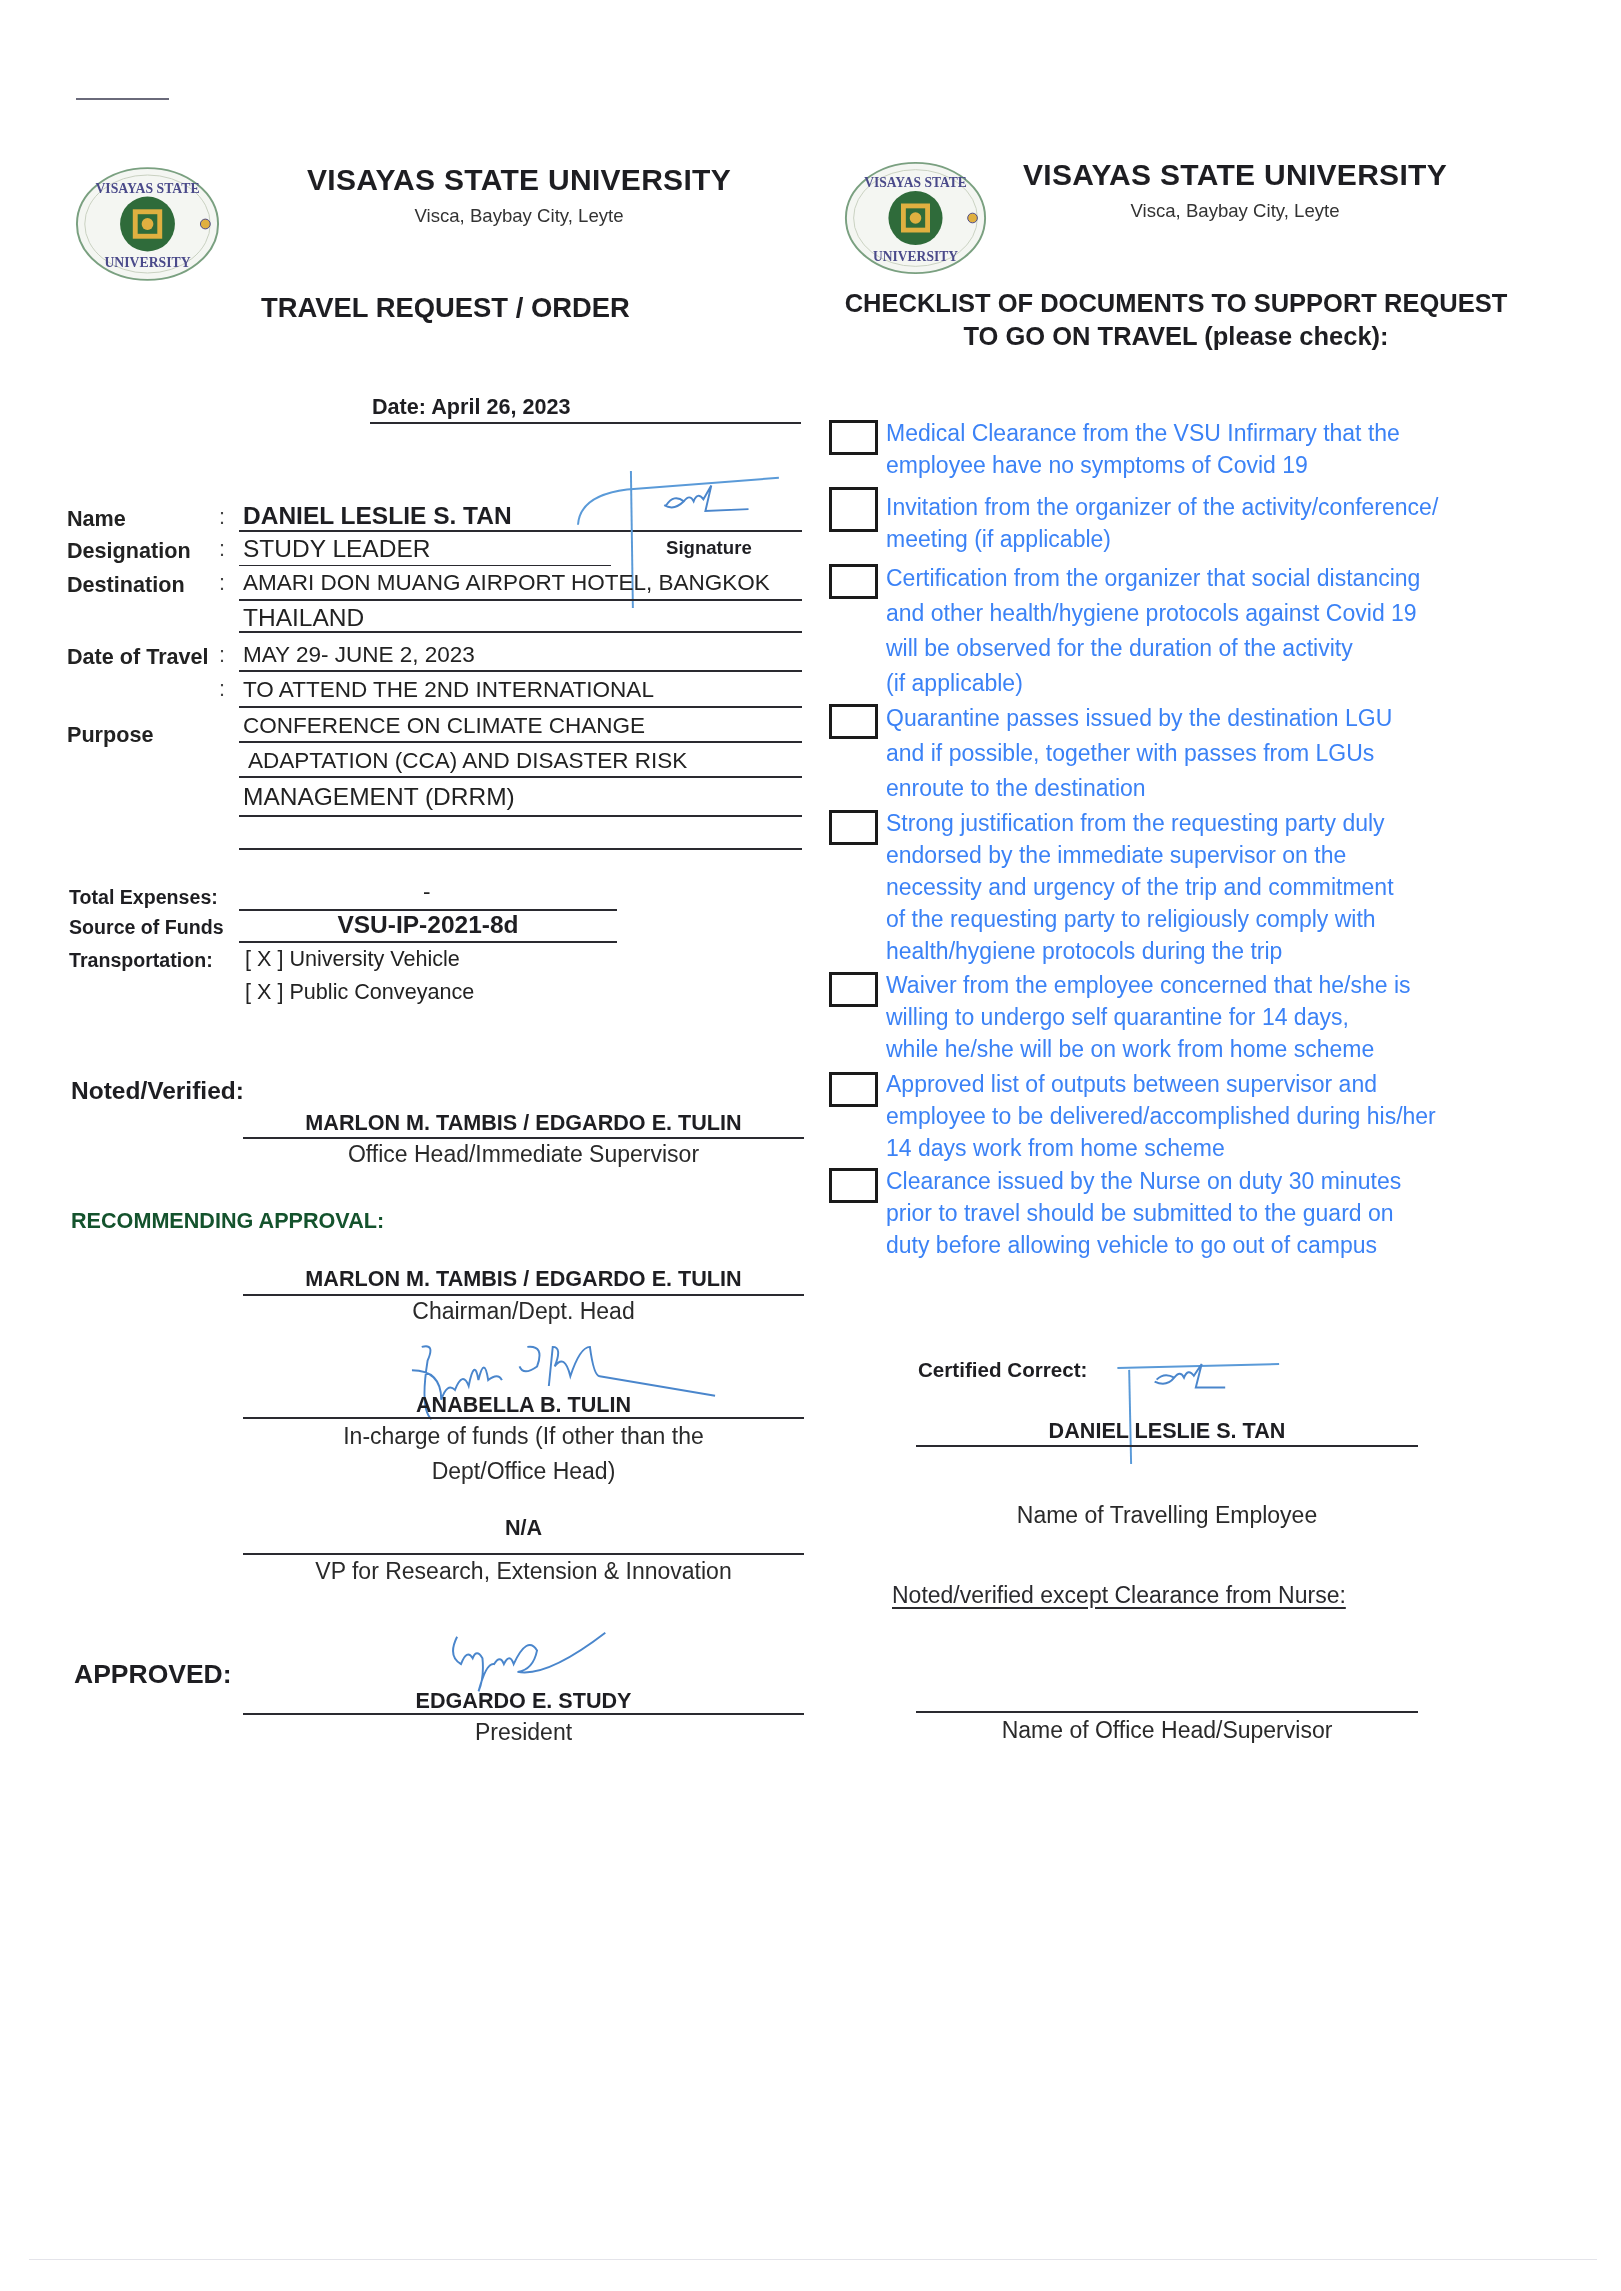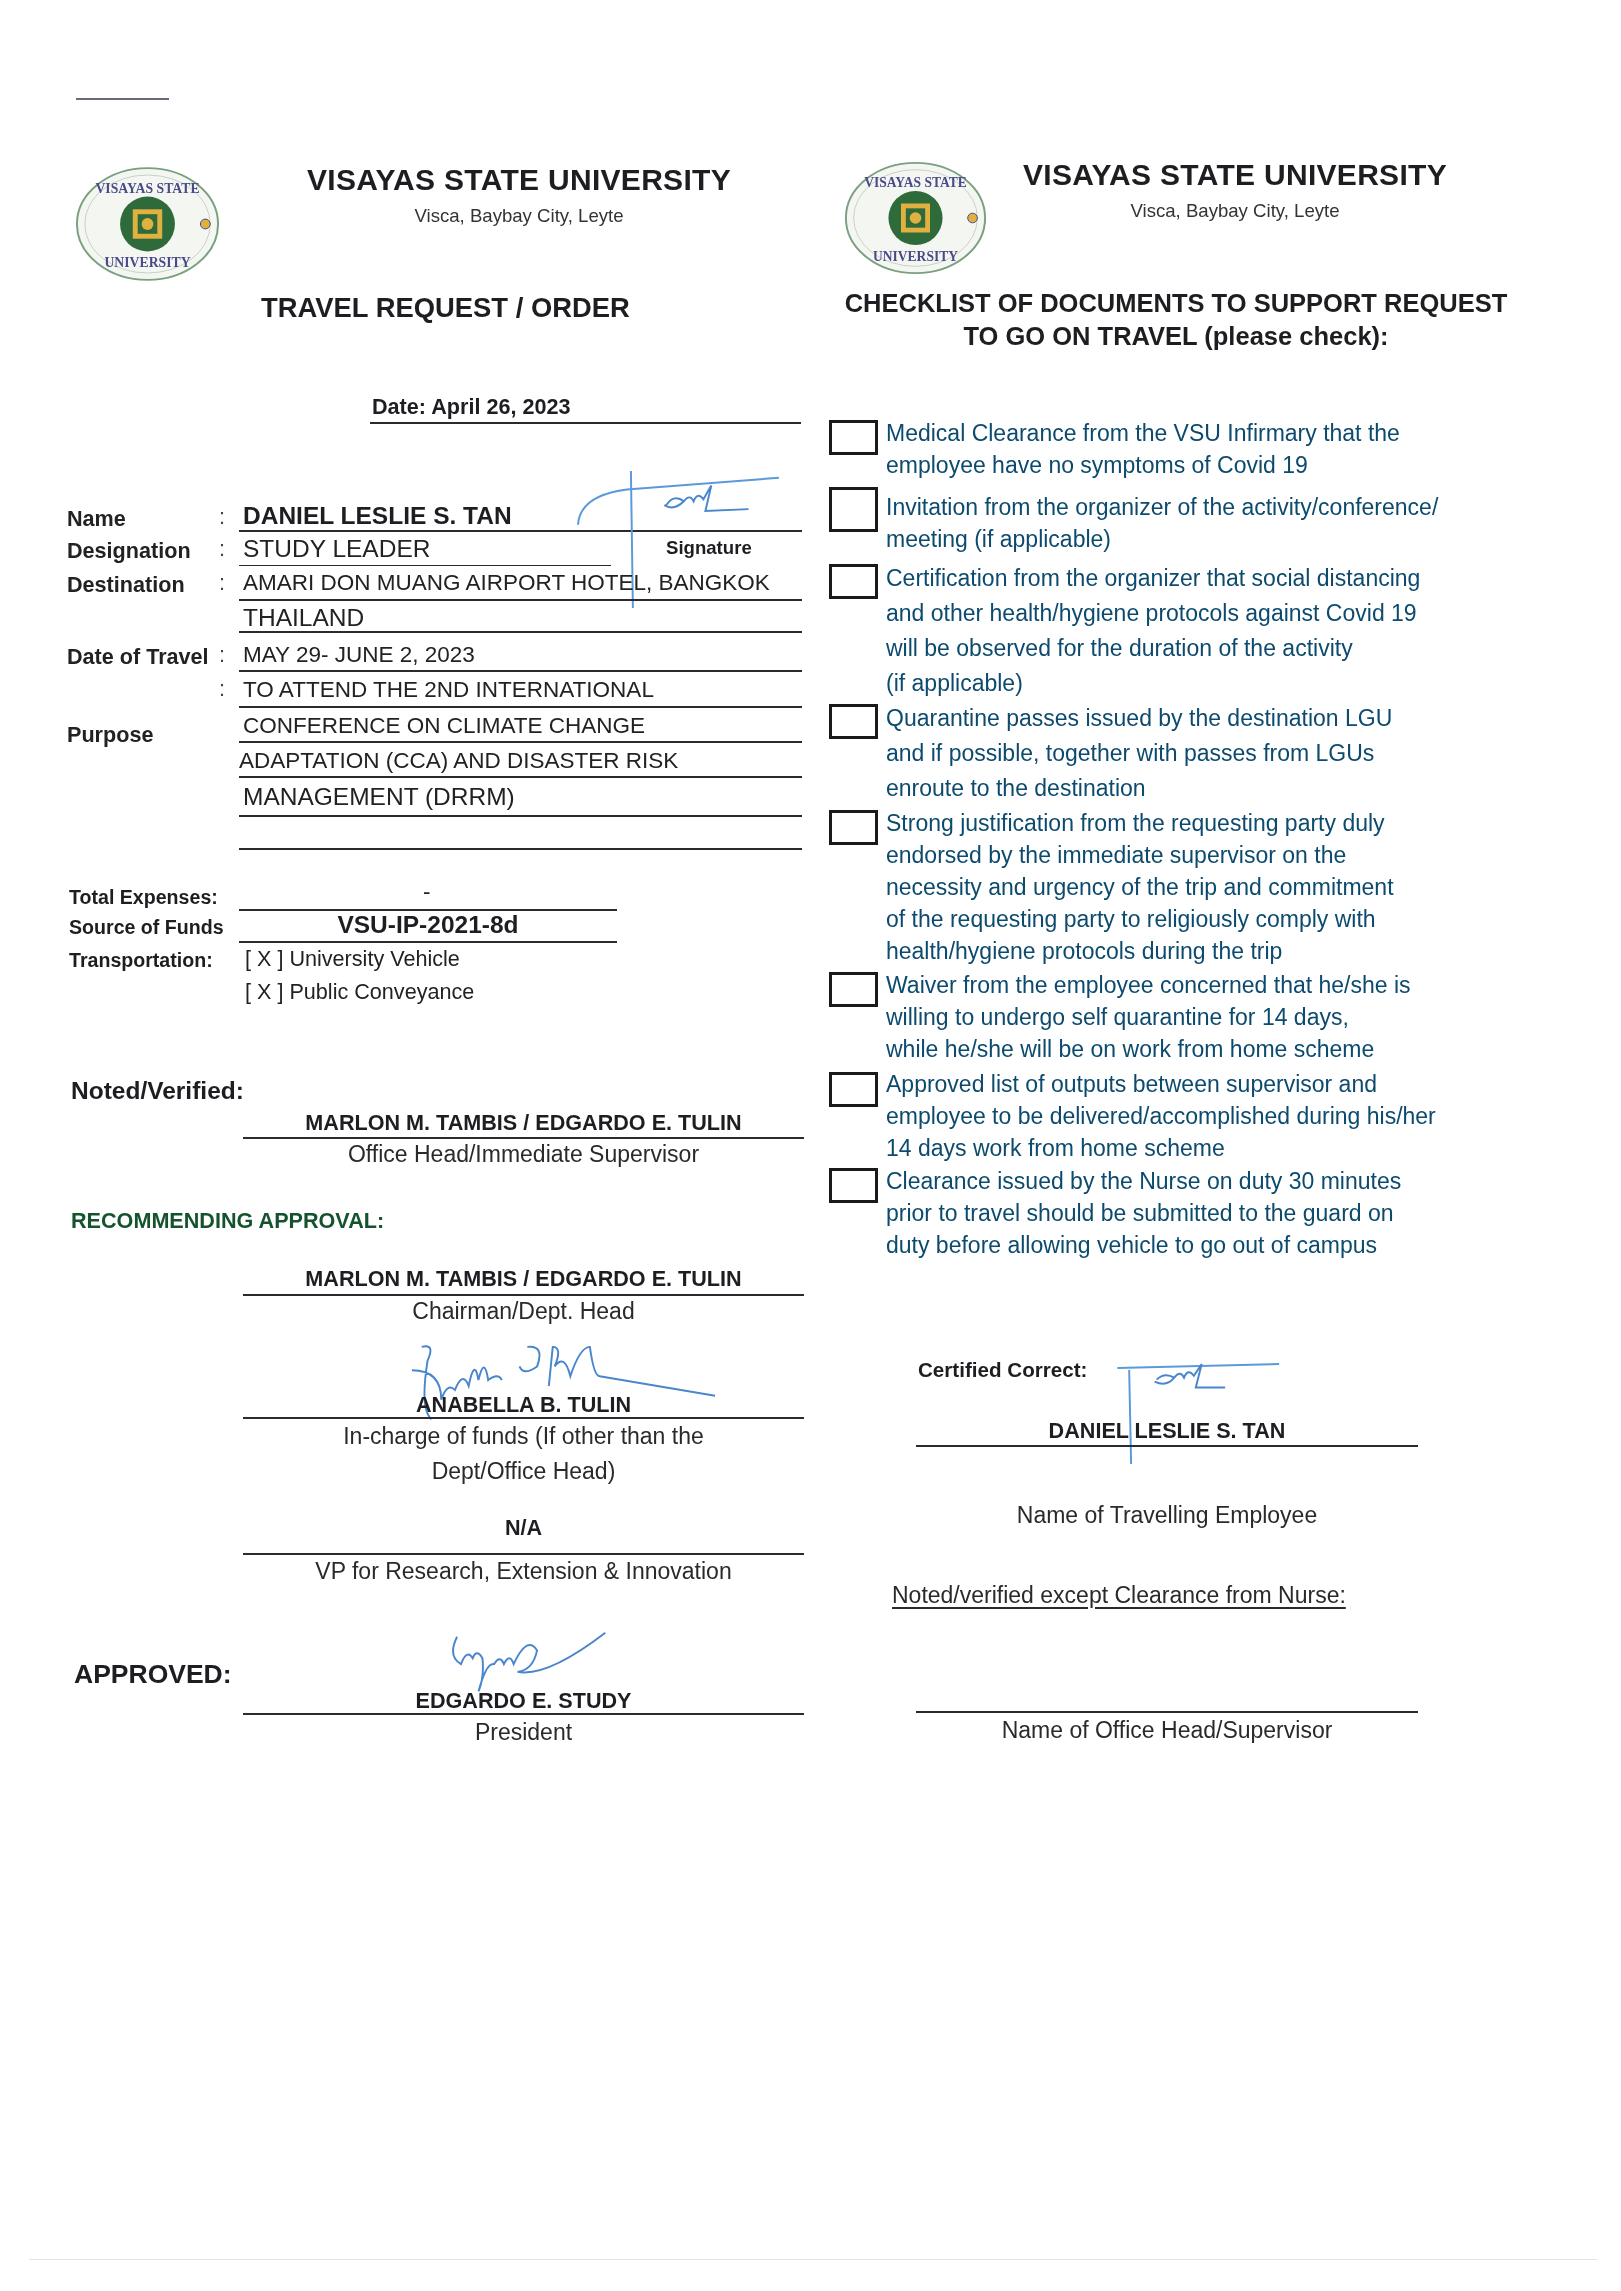--- a/index.html
+++ b/index.html
@@ -13,21 +13,21 @@
   .uni-title { font-size:30px; font-weight:bold; letter-spacing:0.3px; }
   .uni-sub { font-size:18.6px; color:#333; }
   .doc-title { font-size:27.4px; font-weight:bold; }
   .lbl { font-size:21.6px; font-weight:bold; color:#222; }
   .colon { font-size:21.6px; color:#444; }
   .val { font-size:22.5px; color:#222; }
   .sig-name { font-size:21.6px; font-weight:bold; }
   .sig-title { font-size:23px; color:#2a2a2a; }
   .chk-item { position:absolute; left:829px; width:706px; }
   .chk-box { position:absolute; left:0; top:0; width:43px; height:29px; border:3.9px solid #1a1a1a; background:#fff; }
-  .chk-text { position:absolute; left:57px; top:0; font-size:23px; line-height:32px; color:#0c4a6e; white-space:pre-line; }
+  .chk-text { position:absolute; left:57px; top:0; font-size:23px; line-height:32px; color:#3b82f6; white-space:pre-line; }
   .small-lbl { font-size:19.6px; font-weight:bold; }
   .sig-svg { position:absolute; pointer-events:none; }
 </style>
 </head>
 <body>
 
 <div class="abs" style="left:76px;top:98px;width:93px;height:0;border-top:2px solid #6a6a7a;"></div>
 
 <svg class="logo" style="left:74px;top:165px;" viewBox="0 0 150 120">
   <ellipse cx="75" cy="60" rx="72" ry="57" fill="#f4f6f2" stroke="#7aa080" stroke-width="2"></ellipse>
@@ -75,21 +75,21 @@
 <div class="abs colon" style="left:219px;top:642px;">:</div>
 <div class="abs val" style="left:243px;top:642px;">MAY 29- JUNE 2, 2023</div>
 <div class="uline" style="left:239px;top:670px;width:563px;"></div>
 
 <div class="abs lbl" style="left:67px;top:678px;margin-top:44px;">Purpose</div>
 <div class="abs colon" style="left:219px;top:676px;">:</div>
 <div class="abs val" style="left:243px;top:677px;">TO ATTEND THE 2ND INTERNATIONAL</div>
 <div class="uline" style="left:239px;top:706px;width:563px;"></div>
 <div class="abs val" style="left:243px;top:713px;">CONFERENCE ON CLIMATE CHANGE</div>
 <div class="uline" style="left:239px;top:741px;width:563px;"></div>
-<div class="abs val" style="left:239px;top:748px;">ADAPTATION (CCA) AND DISASTER RISK</div>
+<div class="abs val" style="left:248px;top:748px;">ADAPTATION (CCA) AND DISASTER RISK</div>
 <div class="uline" style="left:239px;top:776px;width:563px;"></div>
 <div class="abs val" style="left:243px;top:783px;font-size:24.5px;">MANAGEMENT (DRRM)</div>
 <div class="uline" style="left:239px;top:815px;width:563px;"></div>
 <div class="uline" style="left:239px;top:848px;width:563px;"></div>
 
 <div class="abs small-lbl" style="left:69px;top:886px;">Total Expenses:</div>
 <div class="abs val" style="left:423px;top:879px;">-</div>
 <div class="uline" style="left:239px;top:909px;width:378px;"></div>
 <div class="abs small-lbl" style="left:69px;top:916px;">Source of Funds</div>
 <div class="abs b center" style="left:239px;top:911px;width:378px;font-size:24.5px;">VSU-IP-2021-8d</div>

